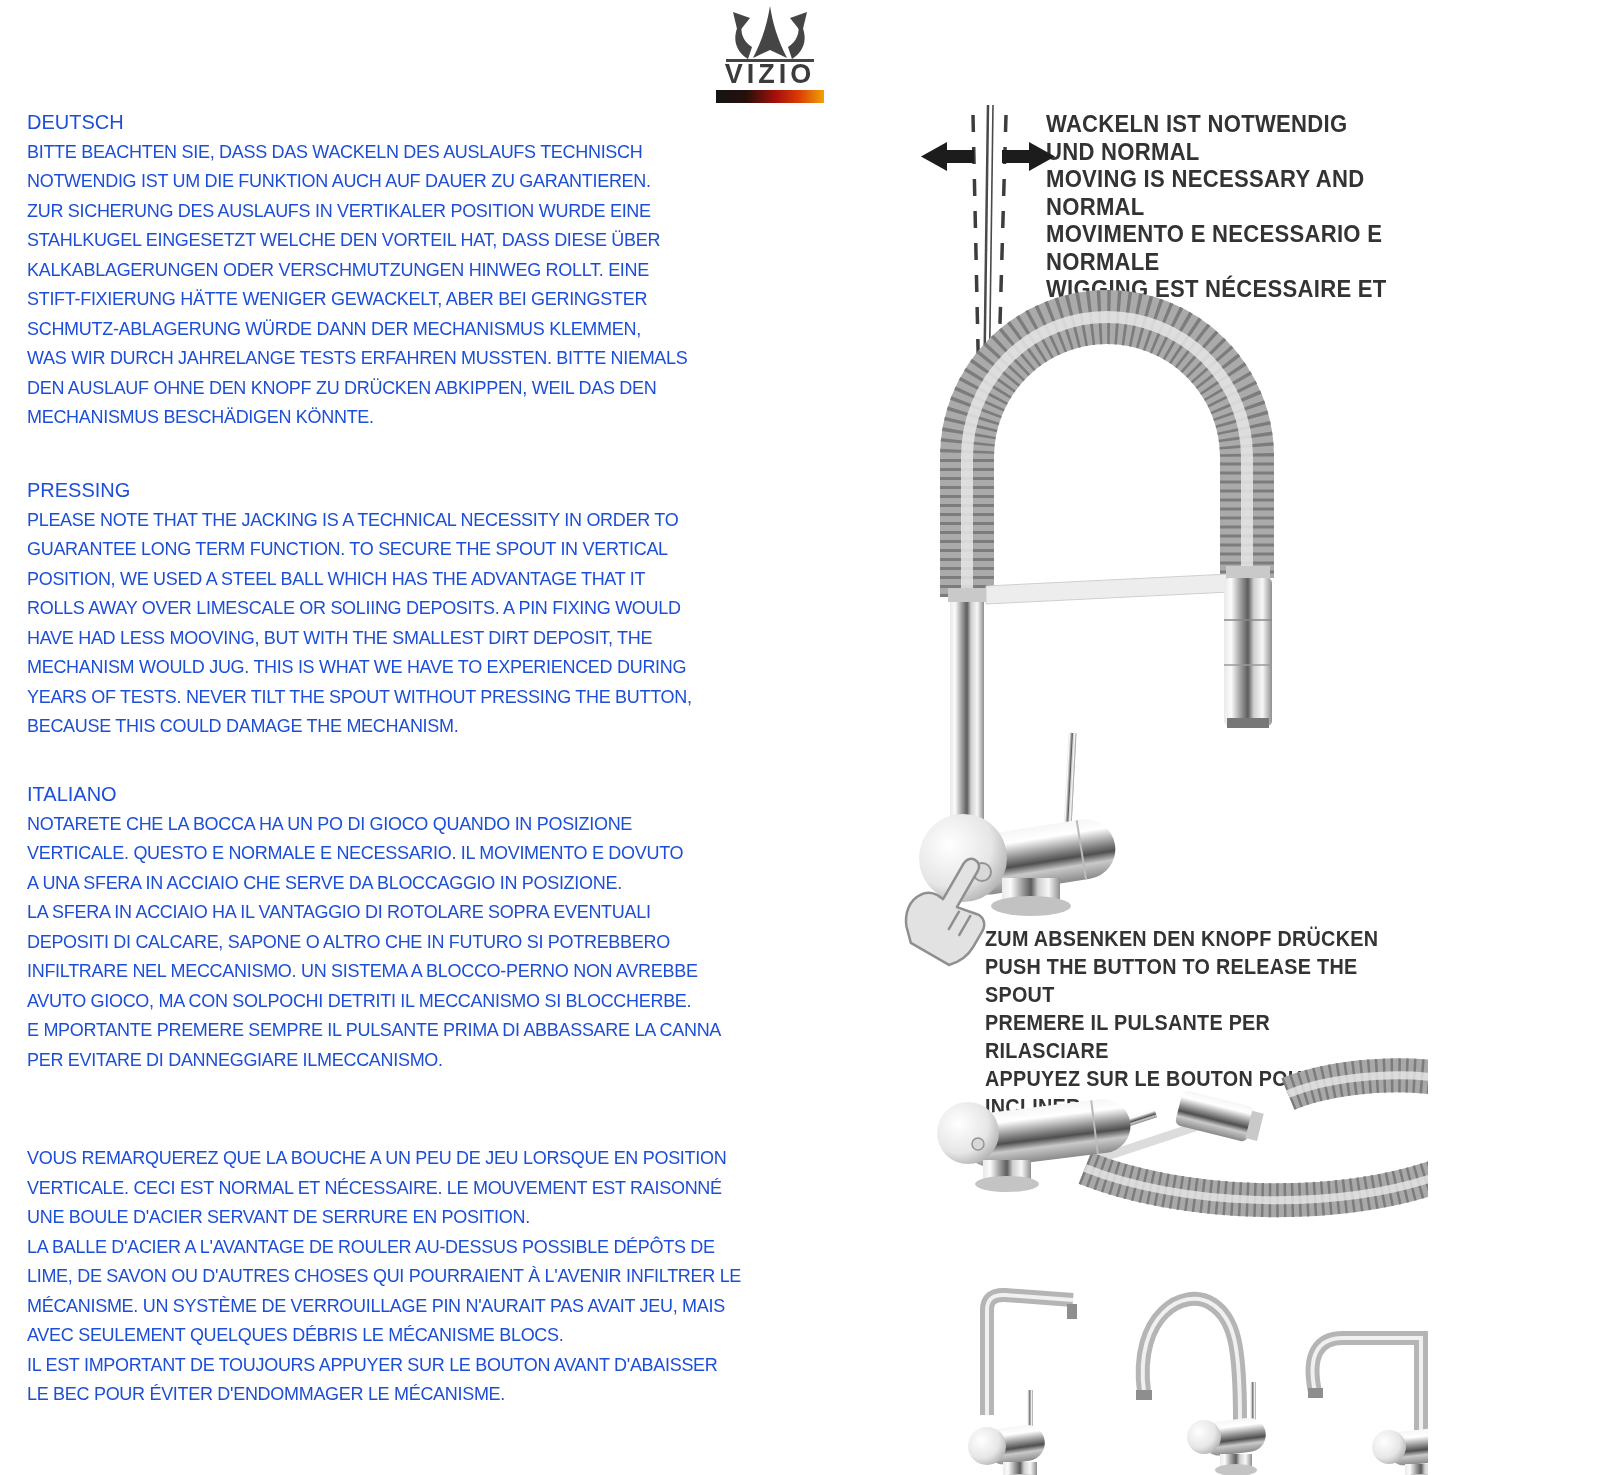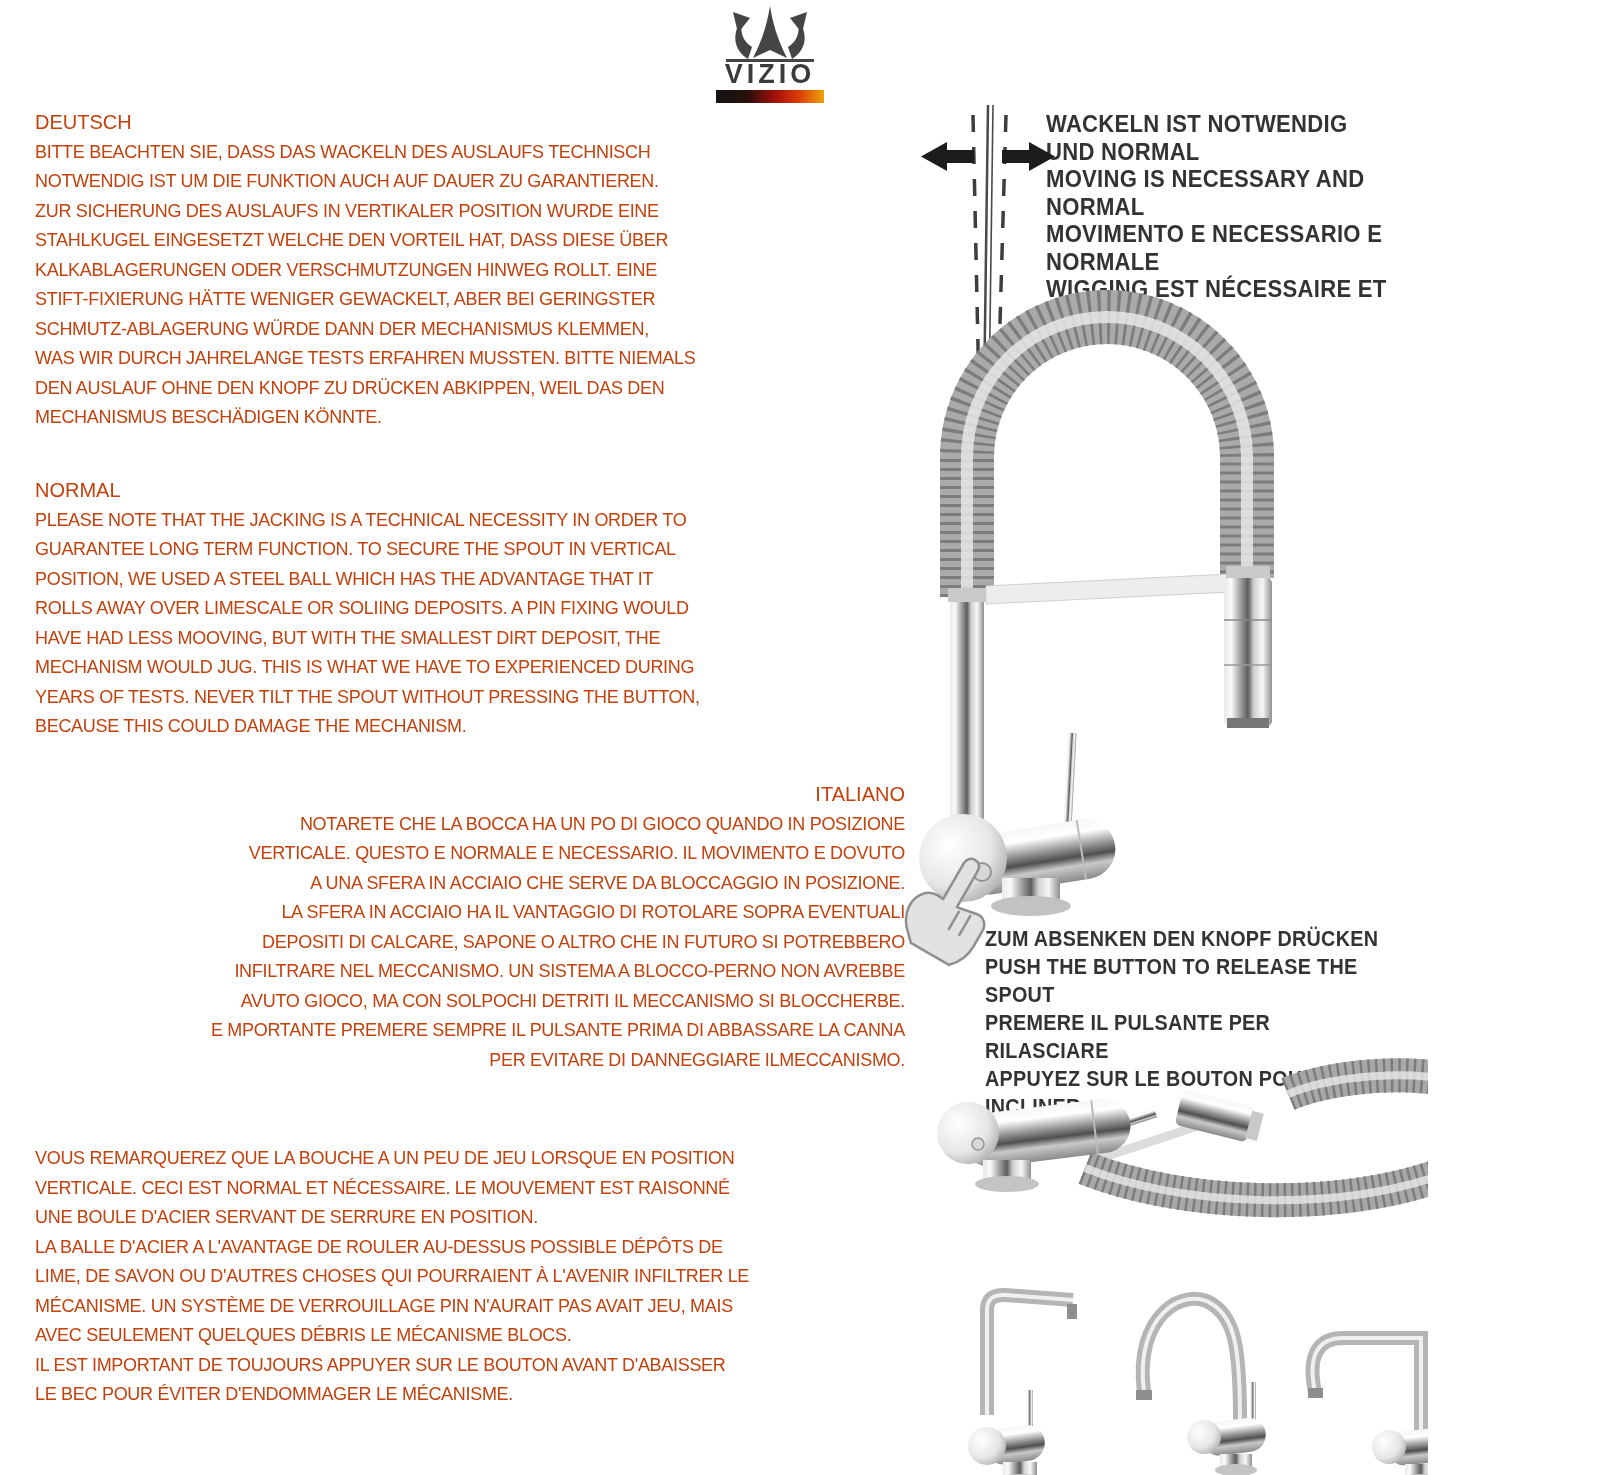--- a/index.html
+++ b/index.html
@@ -9,25 +9,25 @@
 
   
   .logo{position:absolute;left:714px;top:6px;width:112px;text-align:center;}
   .logo .crown{display:block;margin:0 auto;}
   .logo .brand{font-weight:bold;font-size:27px;letter-spacing:4px;color:#3b3b3b;
                line-height:28px;margin-top:-2px;}
   .logo .flag{height:13px;width:108px;margin:2px auto 0 auto;
               background:linear-gradient(90deg,#141414 0%,#25100a 28%,#a50f0b 55%,#d93a06 76%,#f0a206 100%);}
 
   
-  .sec{position:absolute;left:27px;width:870px;color:#c2410c;margin-left:8px;}
+  .sec{position:absolute;left:27px;width:870px;color:#1d4ed8;}
   .sec h2{margin:0;font-size:20px;line-height:29.5px;font-weight:400;}
   .sec p{margin:0;font-size:18px;line-height:29.5px;font-weight:400;
          white-space:pre-line;letter-spacing:-0.3px;}
-  .sec-de{top:108px;} .sec-en{top:476px;} .sec-it{top:780px;text-align:right;} .sec-fr{top:1144px;}
+  .sec-de{top:108px;} .sec-en{top:476px;} .sec-it{top:780px;} .sec-fr{top:1144px;}
 
   
   .anno{position:absolute;color:#333;font-weight:700;white-space:pre-line;
         transform:scaleX(0.92);transform-origin:left top;letter-spacing:0.3px;}
   .anno-wiggle{left:1046px;top:110px;font-size:24px;line-height:27.5px;}
   .anno-release{left:985px;top:925px;font-size:21.5px;line-height:28px;}
 </style>
 </head>
 <body>
 
@@ -54,21 +54,21 @@
 STAHLKUGEL EINGESETZT WELCHE DEN VORTEIL HAT, DASS DIESE ÜBER
 KALKABLAGERUNGEN ODER VERSCHMUTZUNGEN HINWEG ROLLT. EINE
 STIFT-FIXIERUNG HÄTTE WENIGER GEWACKELT, ABER BEI GERINGSTER
 SCHMUTZ-ABLAGERUNG WÜRDE DANN DER MECHANISMUS KLEMMEN,
 WAS WIR DURCH JAHRELANGE TESTS ERFAHREN MUSSTEN. BITTE NIEMALS
 DEN AUSLAUF OHNE DEN KNOPF ZU DRÜCKEN ABKIPPEN, WEIL DAS DEN
 MECHANISMUS BESCHÄDIGEN KÖNNTE.</p>
   </section>
 
   <section class="sec sec-en">
-    <h2>NORMAL</h2>
+    <h2>PRESSING</h2>
     <p>PLEASE NOTE THAT THE JACKING IS A TECHNICAL NECESSITY IN ORDER TO
 GUARANTEE LONG TERM FUNCTION. TO SECURE THE SPOUT IN VERTICAL
 POSITION, WE USED A STEEL BALL WHICH HAS THE ADVANTAGE THAT IT
 ROLLS AWAY OVER LIMESCALE OR SOLIING DEPOSITS. A PIN FIXING WOULD
 HAVE HAD LESS MOOVING, BUT WITH THE SMALLEST DIRT DEPOSIT, THE
 MECHANISM WOULD JUG. THIS IS WHAT WE HAVE TO EXPERIENCED DURING
 YEARS OF TESTS. NEVER TILT THE SPOUT WITHOUT PRESSING THE BUTTON,
 BECAUSE THIS COULD DAMAGE THE MECHANISM.</p>
   </section>
 

